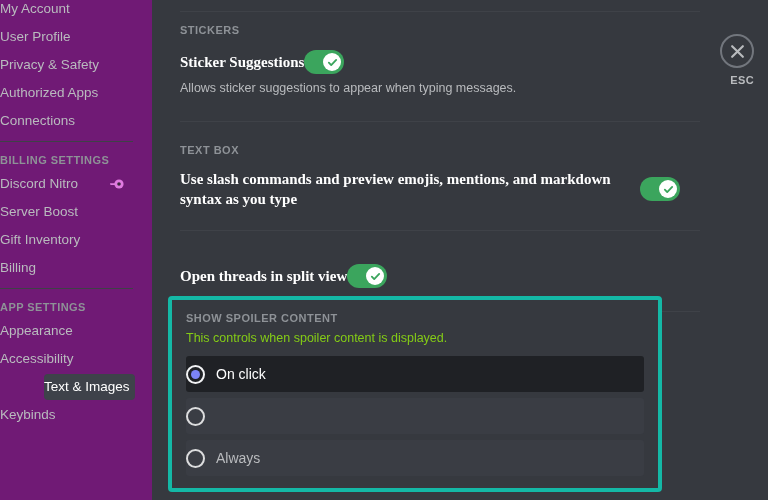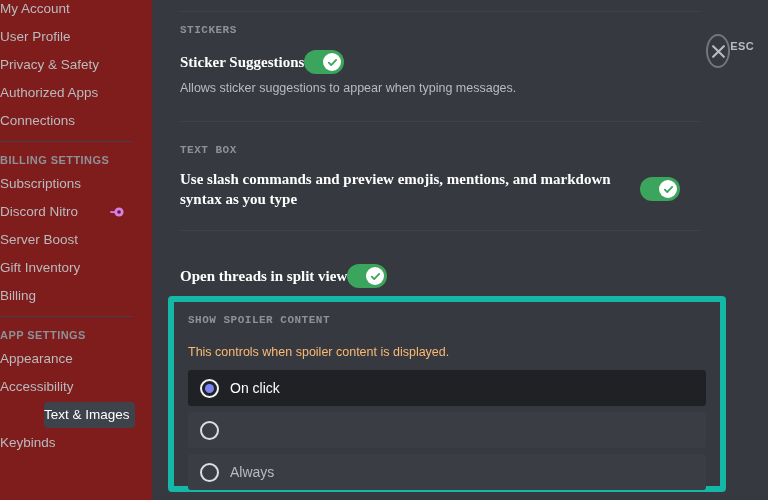--- a/index.html
+++ b/index.html
@@ -14,21 +14,21 @@
   #app {
     position: relative;
     width: 768px; height: 500px;
     display: flex;
   }
 
   
   .sidebar {
     width: 152px;
     height: 500px;
-    background: #7f1d1d;
+    background: #701a75;
     position: relative;
     padding-top: 0;
     flex: 0 0 152px;
     overflow: hidden;
   }
   .side-scroll {
     position: absolute;
     top: -4px; left: 0;
     width: 143px;
   }
@@ -94,21 +94,20 @@
     background: #3f4248;
     width: 520px;
     margin-top: 11px;
   }
   .sec-title {
     color: #8e9297;
     font-size: 11px;
     font-weight: bold;
     letter-spacing: .5px;
     text-transform: uppercase;
-    font-family: Liberation Mono, monospace;
   }
   .row-flex {
     display: flex;
     align-items: center;
     justify-content: flex-start;
     width: 520px;
     font-family: Liberation Serif, serif;
   }
   .setting-name {
     color: #ffffff;
@@ -147,44 +146,43 @@
     align-items: center;
     justify-content: center;
   }
   .toggle .knob svg { display: block; }
 
   
   .spoiler-wrap {
     position: absolute;
     left: 16px;
     top: 296px;
-    width: 558px;
+    width: 494px;
     height: 196px;
-    border: 6px solid #14b8a6;
+    border: 4px solid #14b8a6;
     border-radius: 4px;
   }
   .spoiler-inner {
     position: absolute;
     inset: 0;
     background: #36393f;
     padding: 12px 14px 0 14px;
   }
   .spoiler-desc {
-    color: #fdba74;
+    color: #84cc16;
     font-size: 12.5px;
     line-height: 16px;
-    margin-top: 18px;
+    margin-top: 6px;
   }
   .opt-list { margin-top: 10px; }
   .option {
     height: 36px;
     border-radius: 3px;
     display: flex;
     align-items: center;
-    padding-left: 12px;
     margin-bottom: 6px;
     background: #3a3d44;
     cursor: pointer;
   }
   .option.selected { background: #1f2125; }
   .option .radio {
     width: 19px; height: 19px;
     border-radius: 50%;
     border: 2px solid #dcddde;
     background: transparent;
@@ -207,22 +205,22 @@
   }
   .option.selected .olbl { color: #ffffff; }
 
   
   .esc {
     position: absolute;
     top: 34px;
     right: 14px;
     width: 48px;
     display: flex;
-    flex-direction: row;
-    align-items: flex-start;
+    flex-direction: column;
+    align-items: flex-end;
     cursor: pointer;
   }
   .esc-circle {
     width: 34px; height: 34px;
     border-radius: 50%;
     border: 2px solid #72767d;
     display: flex;
     align-items: center;
     justify-content: center;
   }
@@ -251,23 +249,20 @@
           <span class="lbl">Privacy &amp; Safety</span>
         </div>
         <div class="nav-item">
           <span class="lbl">Authorized Apps</span>
         </div>
         <div class="nav-item">
           <span class="lbl">Connections</span>
         </div>
         <div class="nav-sep"></div>
         <div class="nav-cat">BILLING SETTINGS</div>
-        <div class="nav-item">
-          <span class="lbl">Subscriptions</span>
-        </div>
         <div class="nav-item">
           <span class="lbl">Discord Nitro</span>
           <span class="nitro-badge">
             <svg width="16" height="12" viewBox="0 0 16 12">
               <path d="M1 5.2 L7 5.2 L7 7 L1.5 7 Z" fill="#e07be0"></path>
               <circle cx="10" cy="6" r="4.6" fill="#e07be0"></circle>
               <circle cx="10" cy="6" r="1.8" fill="#3b2a3d"></circle>
             </svg>
           </span>
         </div>

